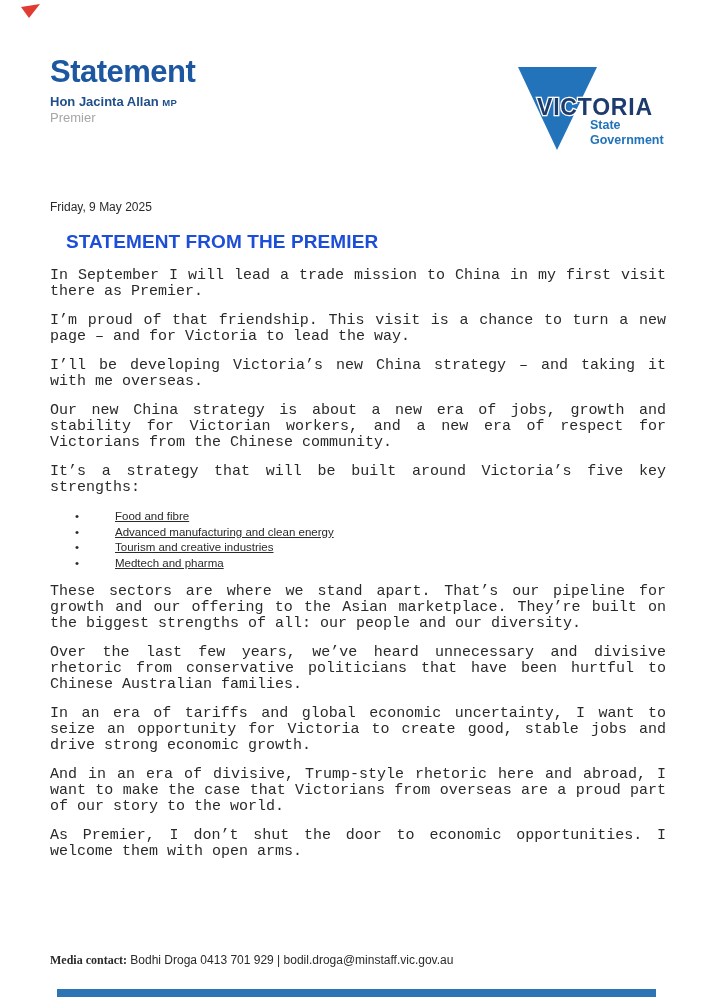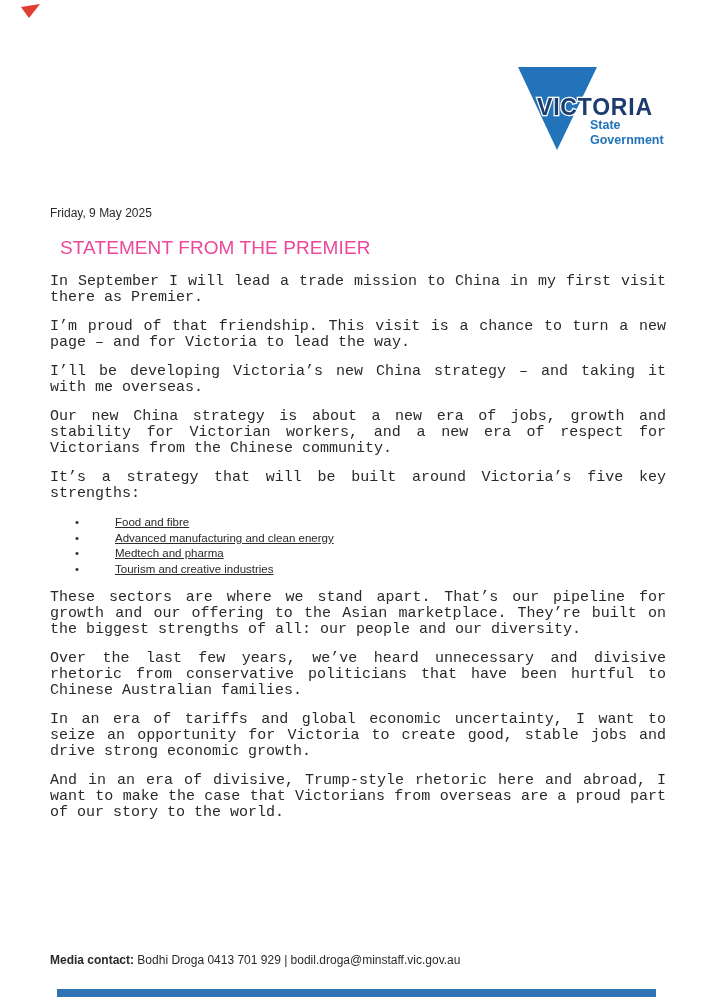--- a/index.html
+++ b/index.html
@@ -54,30 +54,30 @@
     font-family: "Liberation Sans", sans-serif;
     font-weight: bold;
     font-size: 12.5px;
     fill: #2173b9;
   }
 
   
   .content {
     position: absolute;
     left: 50px;
-    top: 206px;
+    top: 200px;
     width: 616px;
   }
   .date-line { font-size: 12px; margin: 0 0 17px 0; color: #2a2a2a; }
   .doc-heading {
     font-size: 19px;
-    font-weight: normal;
-    color: #ec4899;
+    font-weight: bold;
+    color: #1d4ed8;
     letter-spacing: 0.1px;
-    margin: 0 0 15px 10px;
+    margin: 0 0 15px 16px;
   }
   .content p.body-para {
     font-size: 15px;
     line-height: 16px;
     margin: 0 0 13px 0;
     text-align: justify;
     color: #2a2a2a;
     font-family: Liberation Mono, monospace;
   }
   ul.strengths {
@@ -90,39 +90,47 @@
   ul.strengths li { position: relative; padding-left: 65px; text-decoration: underline; }
   ul.strengths li::before {
     content: "\2022";
     position: absolute;
     left: 25px;
     top: 0;
   }
 
   
   .footer { position: absolute; left: 50px; top: 953px; width: 616px; font-size: 12px; }
-  .footer .label { font-weight: bold; }
+  .footer .label { font-weight: bold; font-family: Liberation Serif, serif; }
   .footer-bar {
     position: absolute;
     left: 57px;
     top: 989px;
     width: 599px;
     height: 8px;
     background: #2e74b5;
   }
 </style>
 </head>
 <body>
 
 <div class="page">
 
   <svg class="corner-mark" width="20" height="15" viewBox="0 0 20 15">
     <polygon points="0,3 19,0 8,14" fill="#e03c31"></polygon>
   </svg>
 
+  <div class="masthead">
+    <div class="masthead-title">Statement</div>
+    <div class="masthead-author">
+      <span>Hon Jacinta Allan</span>
+      <span class="postnominal">MP</span>
+    </div>
+    <div class="masthead-role">Premier</div>
+  </div>
 
   <div class="logo">
     <svg width="158" height="94" viewBox="0 0 158 94">
       <polygon points="8,9 87,9 47,92" fill="#2273b9"></polygon>
       <text class="wordmark" x="27" y="57">VICTORIA</text>
       <text class="sub" x="80" y="71">State</text>
       <text class="sub" x="80" y="86">Government</text>
     </svg>
   </div>
 
@@ -132,28 +140,29 @@
 
     <p class="body-para">In September I will lead a trade mission to China in my first visit there as Premier.</p>
     <p class="body-para">I’m proud of that friendship. This visit is a chance to turn a new page – and for Victoria to lead the way.</p>
     <p class="body-para">I’ll be developing Victoria’s new China strategy – and taking it with me overseas.</p>
     <p class="body-para">Our new China strategy is about a new era of jobs, growth and stability for Victorian workers, and a new era of respect for Victorians from the Chinese community.</p>
     <p class="body-para">It’s a strategy that will be built around Victoria’s five key strengths:</p>
 
     <ul class="strengths">
       <li>Food and fibre</li>
       <li>Advanced manufacturing and clean energy</li>
+      <li>Tourism and creative industries</li>
       <li>Medtech and pharma</li>
-      <li>Tourism and creative industries</li>
     </ul>
 
     <p class="body-para">These sectors are where we stand apart. That’s our pipeline for growth and our offering to the Asian marketplace. They’re built on the biggest strengths of all: our people and our diversity.</p>
     <p class="body-para">Over the last few years, we’ve heard unnecessary and divisive rhetoric from conservative politicians that have been hurtful to Chinese Australian families.</p>
     <p class="body-para">In an era of tariffs and global economic uncertainty, I want to seize an opportunity for Victoria to create good, stable jobs and drive strong economic growth.</p>
     <p class="body-para">And in an era of divisive, Trump-style rhetoric here and abroad, I want to make the case that Victorians from overseas are a proud part of our story to the world.</p>
+    <p class="body-para">As Premier, I don’t shut the door to economic opportunities. I welcome them with open arms.</p>
   </div>
 
   <div class="footer">
     <span class="label">Media contact:</span>
     <span>Bodhi Droga 0413 701 929 | bodil.droga@minstaff.vic.gov.au</span>
   </div>
 
   <div class="footer-bar"></div>
 
 </div>

